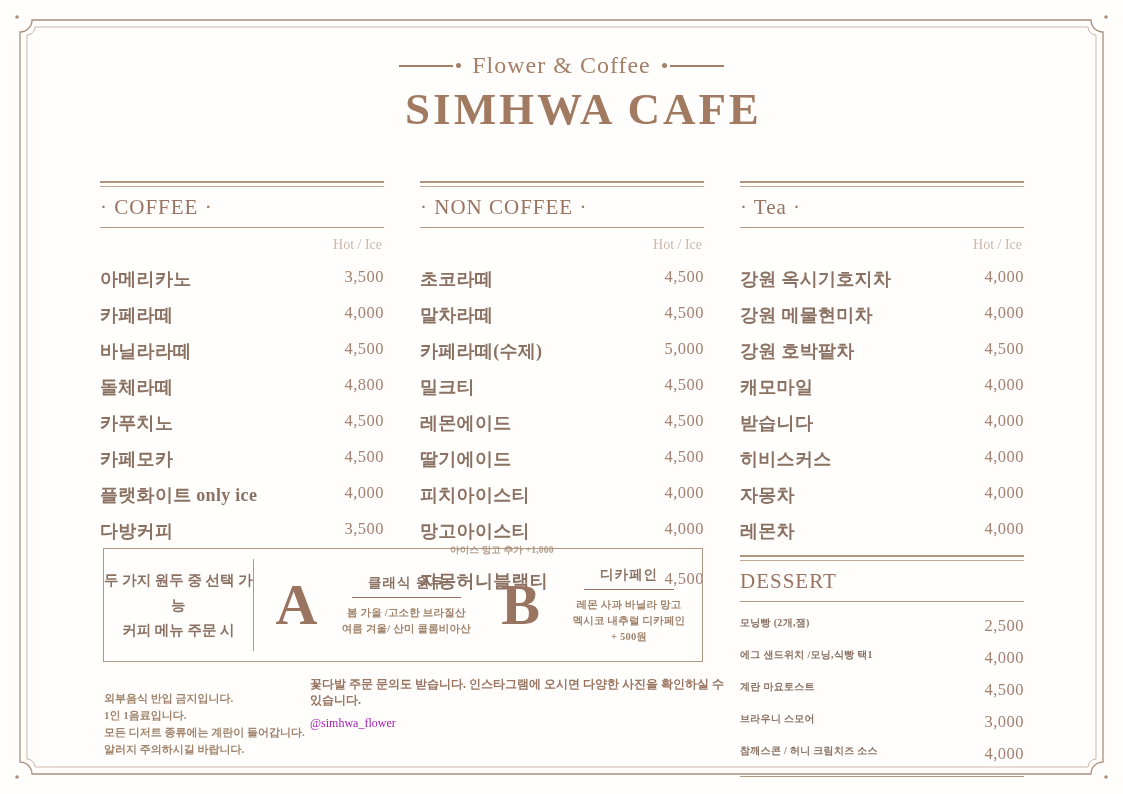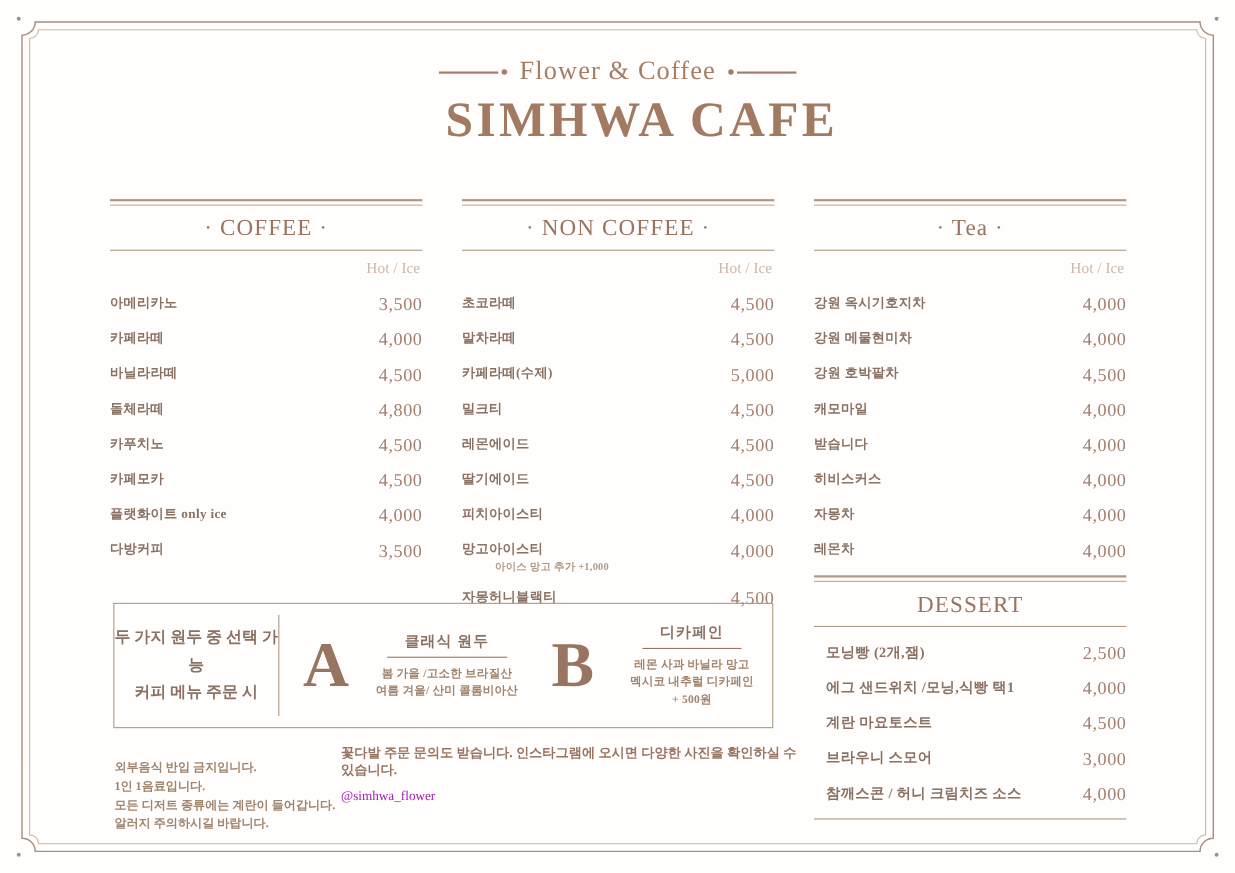--- a/index.html
+++ b/index.html
@@ -14,29 +14,29 @@
   .subtitle-row{display:flex;justify-content:center;align-items:center;color:#a57e66;font-size:24px;letter-spacing:1px;}
   .deco-line{width:54px;height:2px;background:#a57e66;}
   .deco-dot{width:5px;height:5px;border-radius:50%;background:#a57e66;margin:0 3px;}
   .subtitle-text{margin:0 8px;}
   .main-title{margin:4px 0 0;font-size:45px;letter-spacing:3px;color:#a17a61;font-weight:700;padding-left:44px;}
 
   
   .columns{position:absolute;top:181px;left:100px;display:flex;gap:36px;}
   .col{width:284px;}
   .dbl{height:3px;border-top:2px solid #b1977f;border-bottom:1px solid #c2a68f;}
-  .sec-title{text-align:center;font-size:21px;letter-spacing:1px;color:#997460;padding:8px 0 7px;}
+  .sec-title{text-align:left;font-size:21px;letter-spacing:1px;color:#997460;padding:8px 0 7px;}
   .thin{border-bottom:1.5px solid #b1977f;}
   .hotice{text-align:right;font-size:14px;color:#cdb7a9;margin:9px 2px 14px;}
   .mrow{display:flex;justify-content:space-between;align-items:flex-start;margin-bottom:12px;min-height:20px;}
-  .mname{font-size:12px;color:#8a7161;font-weight:700;letter-spacing:0.3px;}
+  .mname{font-size:18px;color:#8a7161;font-weight:700;letter-spacing:0.3px;}
   .mnote{font-size:9.5px;color:#b29a86;font-weight:700;margin-top:1px;letter-spacing:0.2px;margin-left:30px;}
   .mprice{font-size:16.5px;color:#a28070;letter-spacing:0.5px;white-space:nowrap;}
   .dessert-head{margin-top:6px;}
-  .dessert .mname{font-size:13px;margin-left:11px;}
+  .dessert .mname{font-size:10px;}
   .dessert-list{margin-top:14px;}
   .dessert-bottom{border-bottom:1.5px solid #b1977f;margin-top:2px;}
 
   
   .bean-box{position:absolute;left:103px;top:548px;width:600px;height:114px;
     border:1.2px solid #b1977f;box-sizing:border-box;display:flex;align-items:center;}
   .box-intro{width:188px;text-align:center;font-size:14.5px;font-weight:700;color:#8a7161;line-height:25px;}
   .box-div{width:1px;align-self:stretch;margin:10px 0;background:#b1977f;}
   .opt{display:flex;align-items:center;margin-left:22px;}
   .opt-letter{font-size:58px;font-weight:700;color:#997460;line-height:0.9;}

